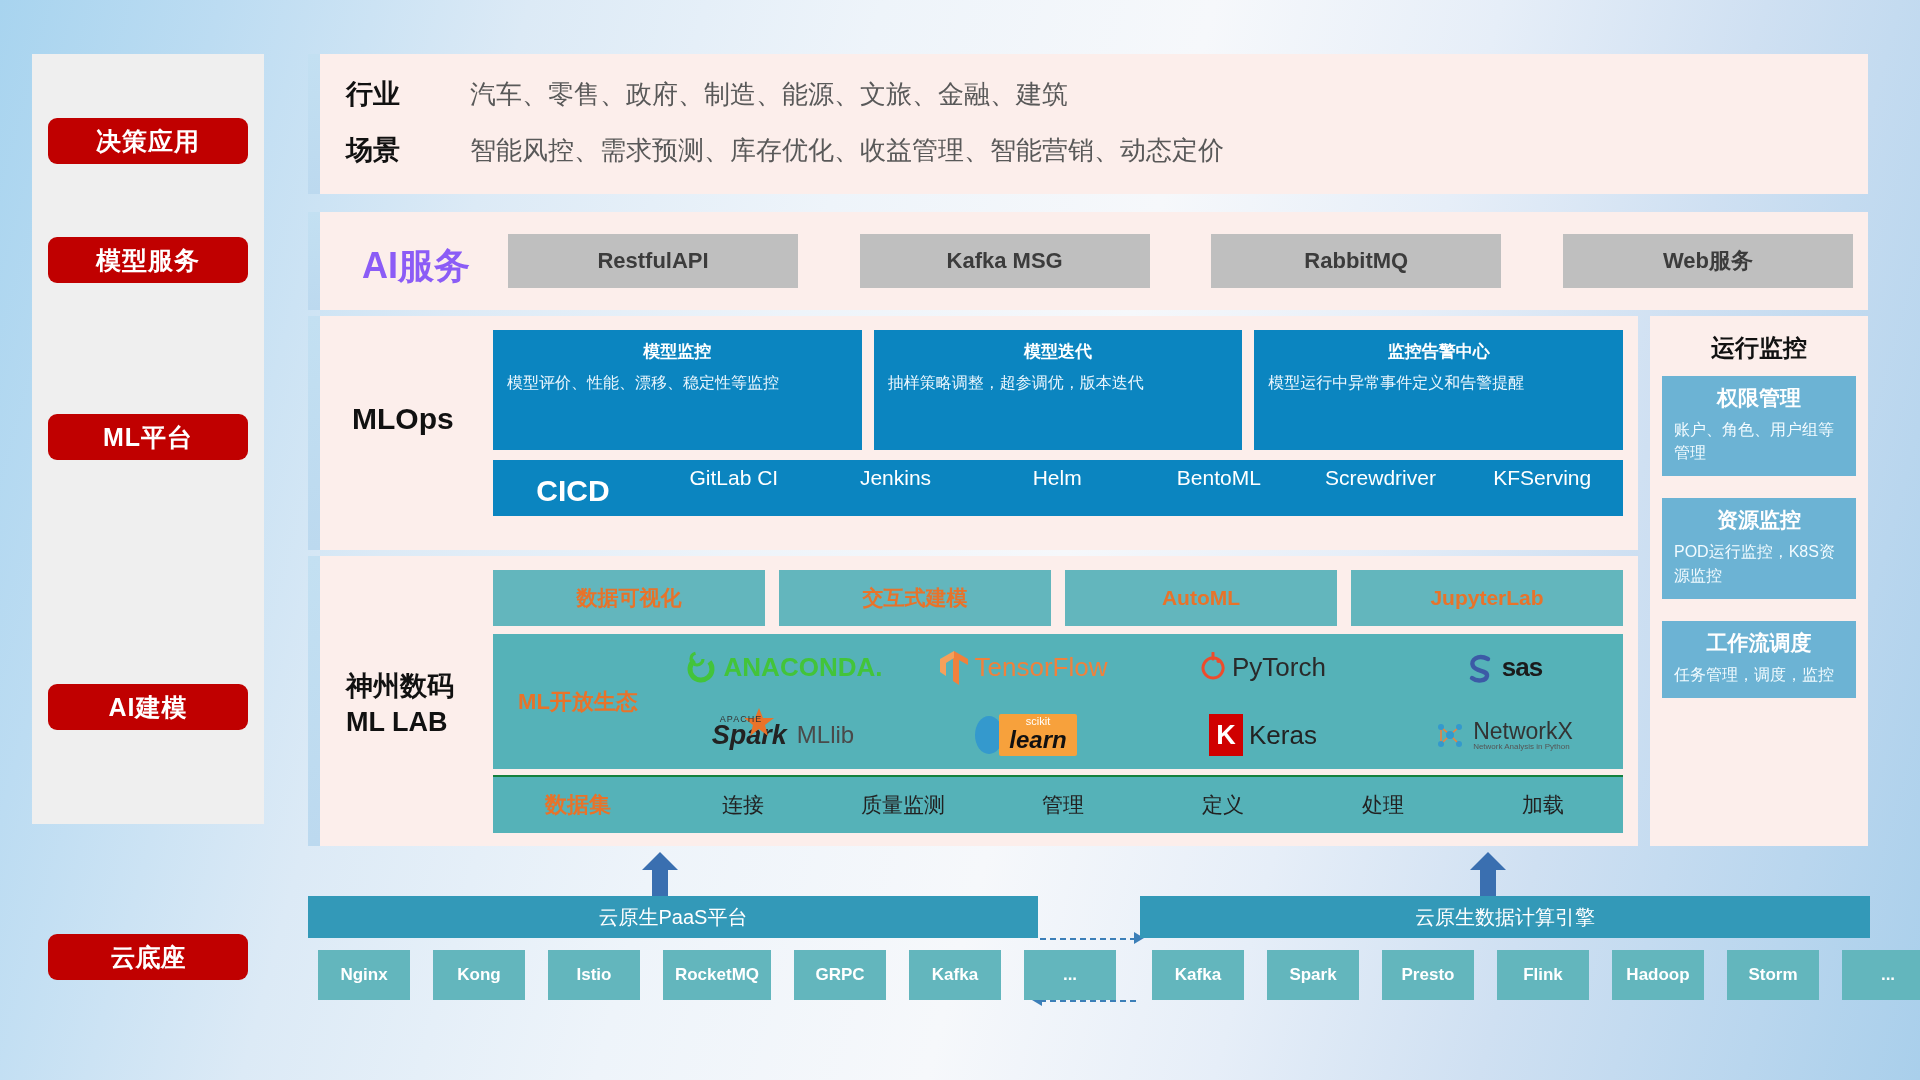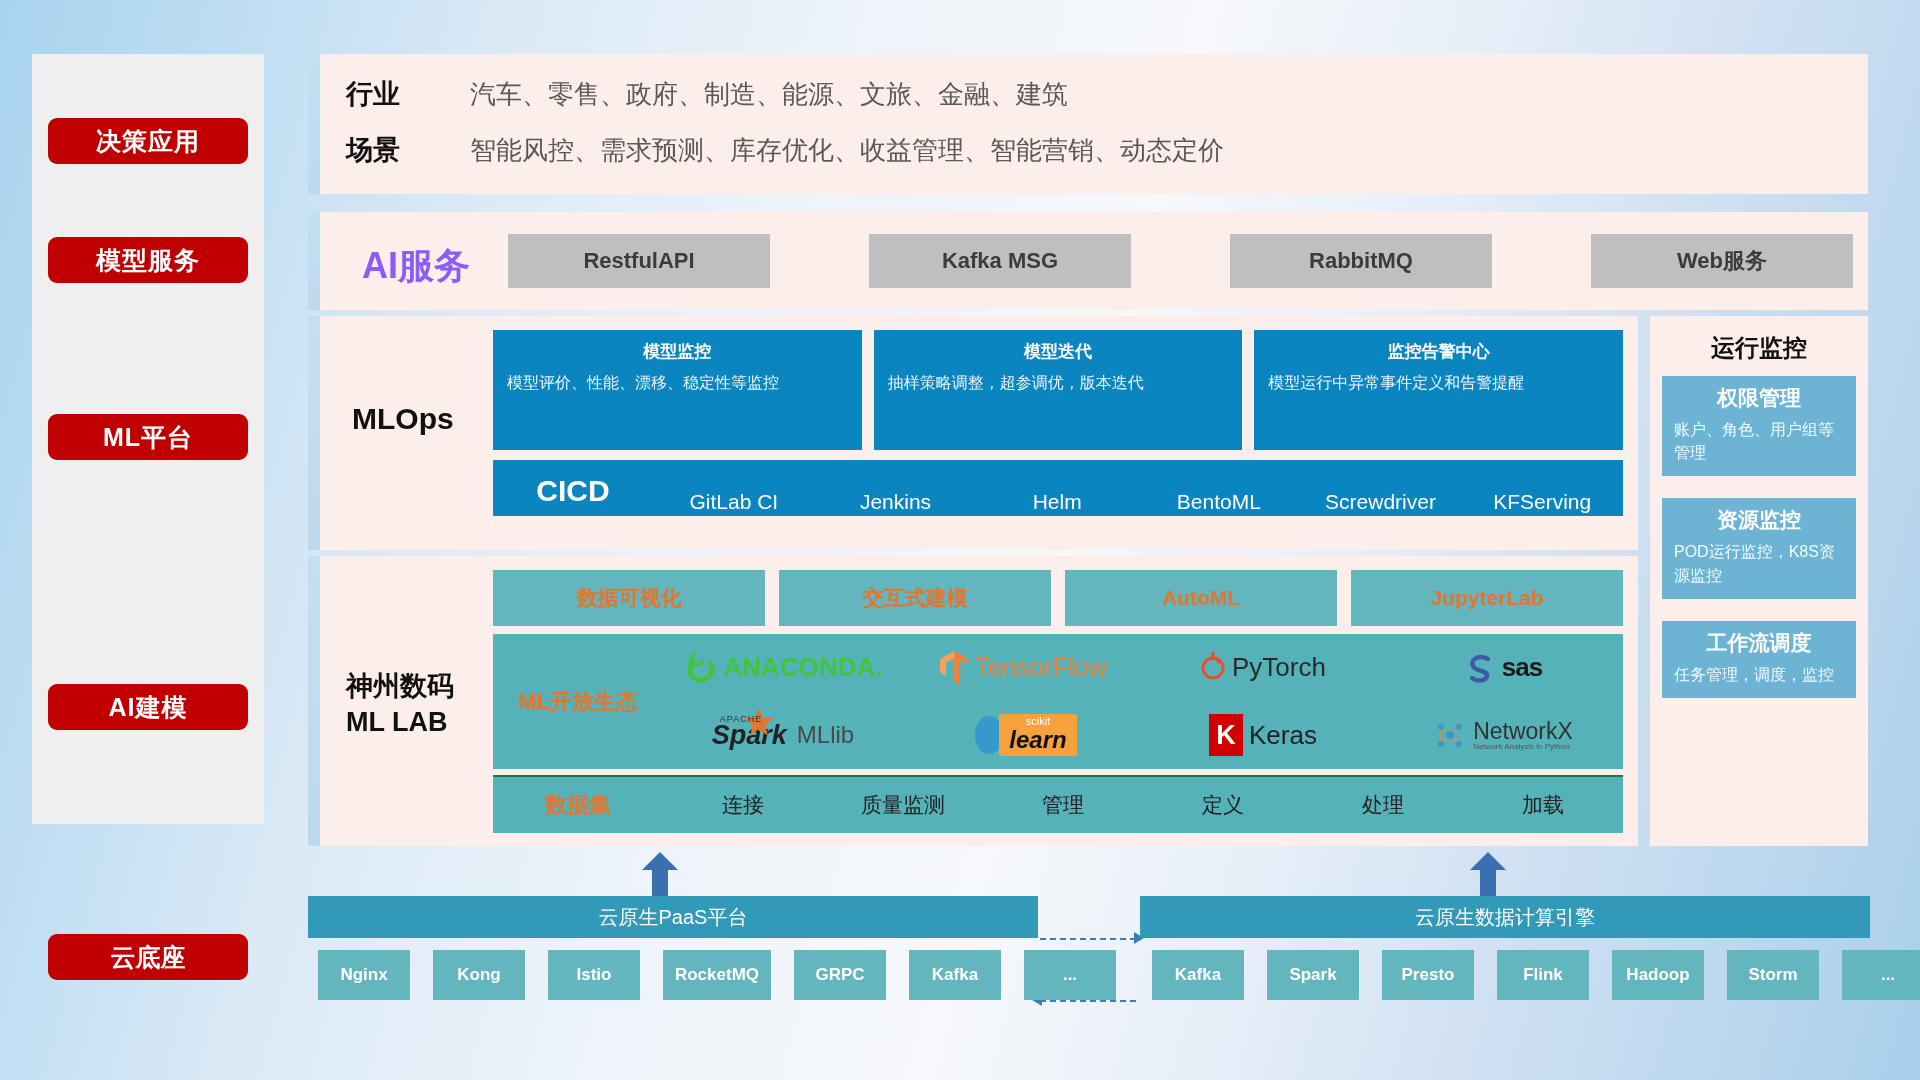--- a/index.html
+++ b/index.html
@@ -77,21 +77,21 @@
   #svc-label {
     position:absolute; left:54px; top:30px;
     font-size:36px; font-weight:bold; color:#8b5cf6;
   }
   #svc-chips {
     position:absolute; left:200px; top:22px;
     width: 1345px; height: 54px;
     display:flex; justify-content:space-between; align-items:center;
   }
   .svc-chip {
-    width: 262px; height: 54px; background:#bfbfbf;
+    width: 290px; height: 54px; background:#bfbfbf;
     display:flex; align-items:center; justify-content:center;
     font-size: 22px; font-weight:bold; color:#3c3c3c;
   }
 
   
   #mlops-label {
     position:absolute; left:44px; top:86px;
     font-size: 30px; font-weight:bold; color:#111;
   }
   #mlops-cards {
@@ -112,21 +112,21 @@
     width: 1130px; height: 56px;
     background:#0b85c0;
     display:flex; align-items:flex-start;
   }
   #cicd-bar .cicd-title {
     width: 160px; font-size: 30px; font-weight:bold; color:#fff;
     text-align:center; padding-top:14px;
   }
   .cicd-item {
     flex:1; color:#fff; font-size: 21px; text-align:center;
-    padding-top:28px; line-height:1.3; word-break: break-all;
+    padding-top:4px; line-height:1.3; word-break: break-all;
   }
 
   
   #lab-label {
     position:absolute; left:38px; top:112px;
     font-size: 27px; font-weight:bold; color:#111; line-height:1.35;
   }
   #lab-tools {
     position:absolute; left:185px; top:14px;
     width: 1130px; height: 56px;

